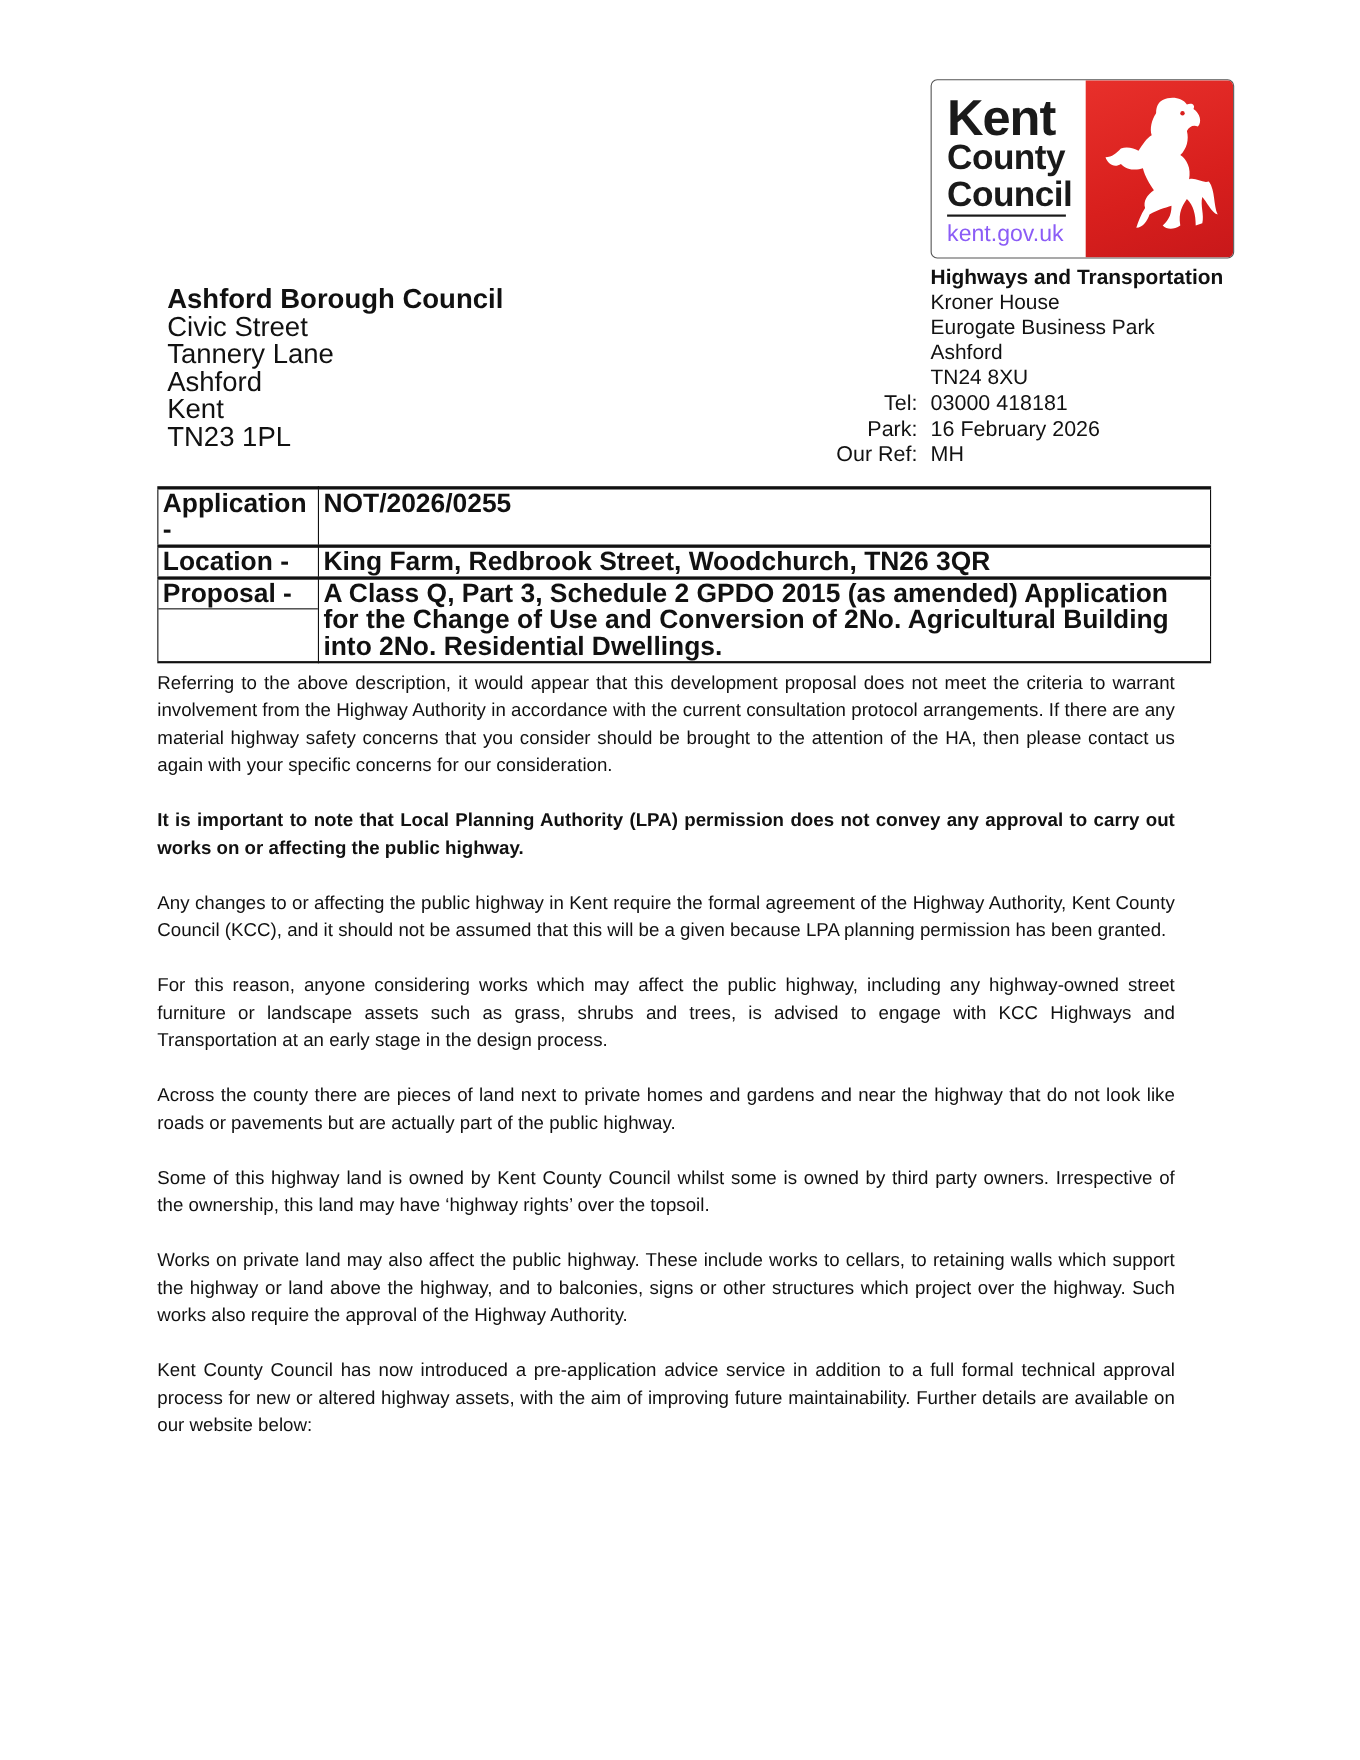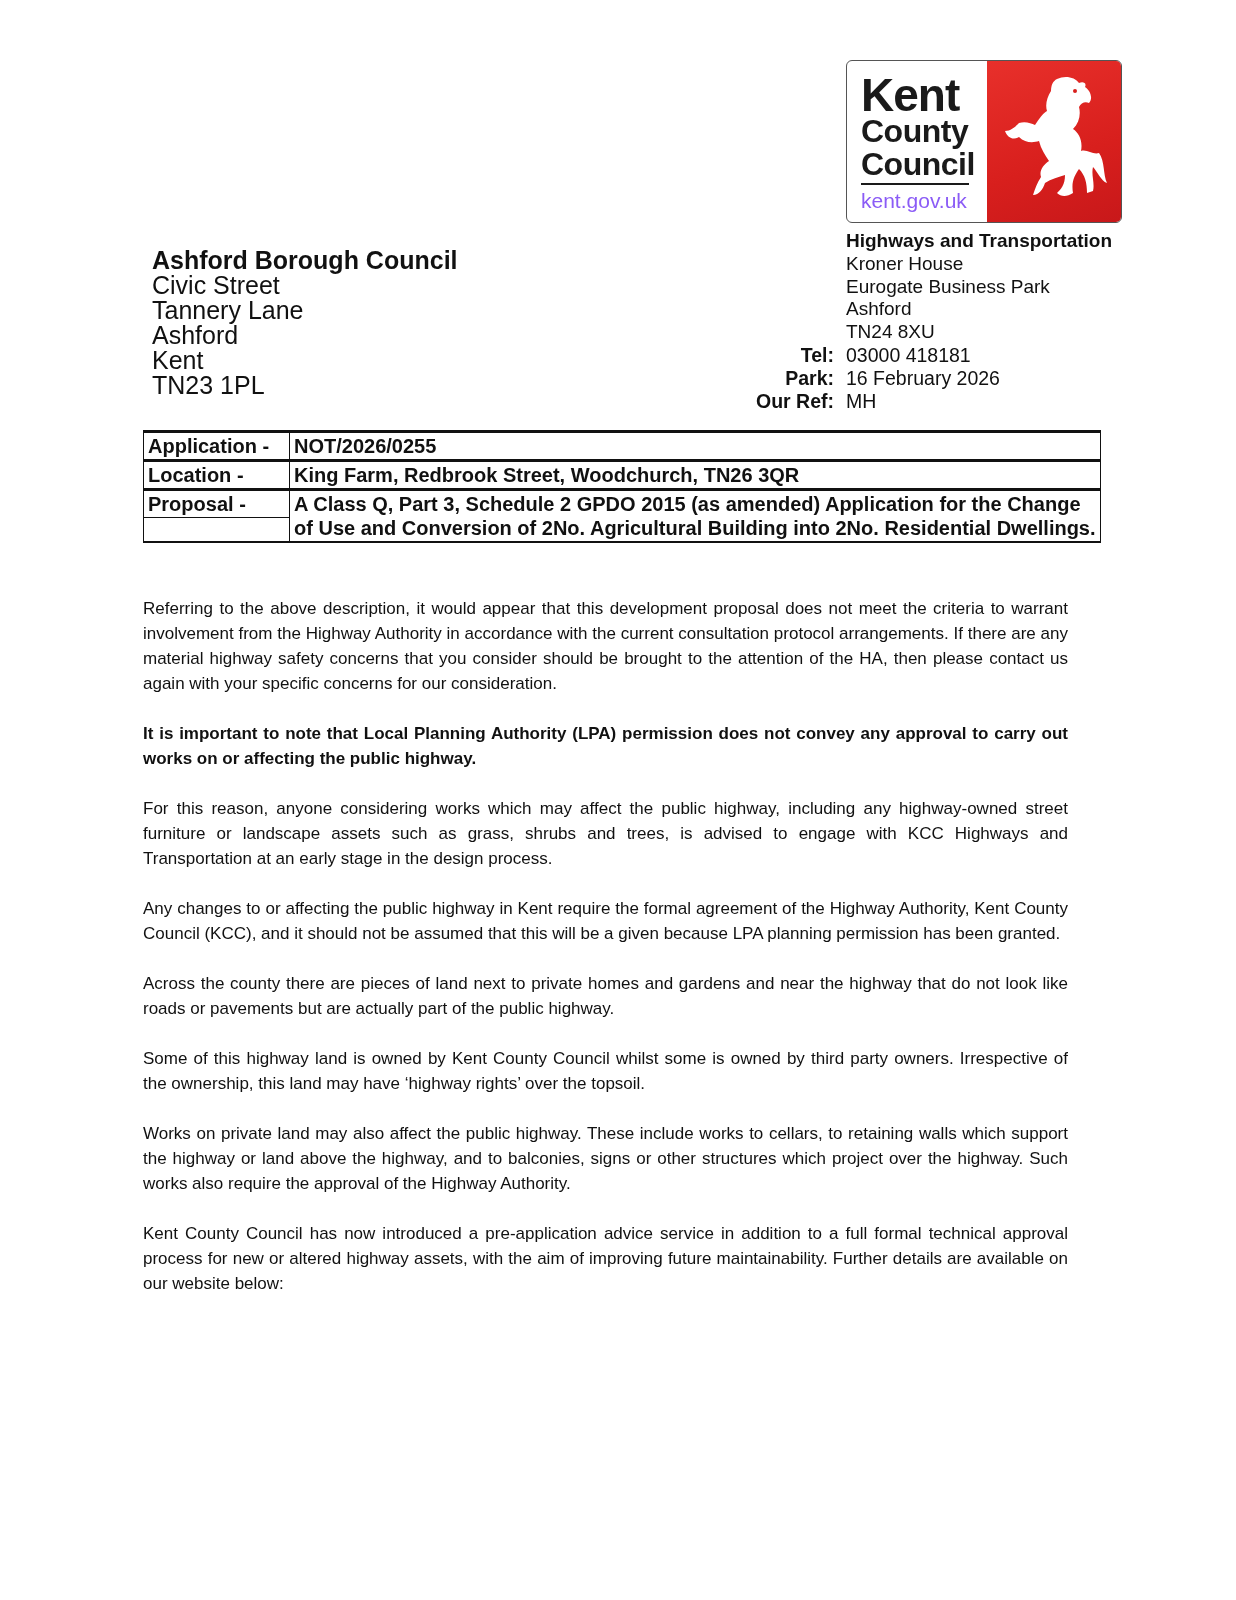--- a/index.html
+++ b/index.html
@@ -1,50 +1,50 @@
 <!DOCTYPE html>
 <html><head>
   <meta charset="utf-8">
   <style>
     html, body { margin: 0; padding: 0; background: #ffffff; }
     body {
       width: 1236px; height: 1600px; position: relative; overflow: hidden;
       font-family: "Liberation Sans", sans-serif; color: #111111;
     }
-    .page { position: absolute; left: 0; top: 0; width: 1236px; height: 1168px; }
+    .page { position: absolute; left: 0; top: 12px; width: 1236px; height: 1168px; }
 
     
     .logo {
       position: absolute; left: 846px; top: 60px; width: 276px; height: 163px;
       border: 1.5px solid #555; border-radius: 6px; overflow: hidden; display: flex;
       box-sizing: border-box; background: #fff;
     }
     .logo-text { width: 140px; padding: 14px 0 0 14px; box-sizing: border-box; }
     .logo-text .l1 { font-size: 46px; font-weight: bold; line-height: 40px; letter-spacing: -1px; color: #1a1a1a; }
     .logo-text .l2 { font-size: 32px; font-weight: bold; line-height: 33px; color: #1a1a1a; letter-spacing: -0.5px; }
     .logo-text .rule { width: 108px; height: 2px; background: #1a1a1a; margin: 2px 0 4px 0; }
     .logo-text .url { font-size: 21px; font-weight: normal; color: #8b5cf6; }
     .logo-red { flex: 1; background: linear-gradient(160deg, #e8302b 0%, #d81f1d 60%, #c8181a 100%); position: relative; }
     .logo-red svg { position: absolute; left: 8px; top: 10px; }
 
     
     .sender { position: absolute; left: 846px; top: 230px; font-size: 19px; line-height: 22.8px; }
     .sender .org { font-weight: bold; }
     .meta { position: absolute; top: 344px; left: 740px; font-size: 19.5px; line-height: 22.8px; }
     .meta-row { display: flex; }
-    .meta-label { width: 94px; text-align: right; font-weight: bold; padding-right: 12px; }
+    .meta-label { width: 94px; text-align: right; font-weight: normal; padding-right: 12px; }
 
     
     .recipient { position: absolute; left: 152px; top: 248px; font-size: 25px; line-height: 25px; }
     .recipient .org { font-weight: bold; }
 
     
     .app-table {
       position: absolute; left: 143px; top: 430px; width: 958px;
-      border-collapse: collapse; font-size: 20px; font-weight: bold; line-height: 24px;
+      border-collapse: collapse; font-size: 24px; font-weight: bold; line-height: 24px;
     }
     .app-table td { border: 1.5px solid #111; padding: 1px 4px; vertical-align: top; }
     .app-table tr { border-top: 3px solid #111; }
     .app-table tr:first-child { border-top: 3px solid #111; }
     .app-table tr:last-child { border-bottom: 2.5px solid #111; }
     .app-table td.label { width: 137px; }
     .app-table td.label-split { padding: 0; }
     .app-table td.label-split .top { padding: 1px 4px; border-bottom: 1.5px solid #111; height: 24px; }
 
     
@@ -122,21 +122,21 @@
         <div class="top">Proposal -</div>
       </td>
       <td>A Class Q, Part 3, Schedule 2 GPDO 2015 (as amended) Application for the Change of Use and Conversion of 2No. Agricultural Building into 2No. Residential Dwellings.</td>
     </tr>
   </tbody>
     </table>
 
   <div class="body">
     <p>Referring to the above description, it would appear that this development proposal does not meet the criteria to warrant involvement from the Highway Authority in accordance with the current consultation protocol arrangements. If there are any material highway safety concerns that you consider should be brought to the attention of the HA, then please contact us again with your specific concerns for our consideration.</p>
     <p class="bold">It is important to note that Local Planning Authority (LPA) permission does not convey any approval to carry out works on or affecting the public highway.</p>
+    <p>Any changes to or affecting the public highway in Kent require the formal agreement of the Highway Authority, Kent County Council (KCC), and it should not be assumed that this will be a given because LPA planning permission has been granted.</p>
     <p>For this reason, anyone considering works which may affect the public highway, including any highway-owned street furniture or landscape assets such as grass, shrubs and trees, is advised to engage with KCC Highways and Transportation at an early stage in the design process.</p>
-    <p>Any changes to or affecting the public highway in Kent require the formal agreement of the Highway Authority, Kent County Council (KCC), and it should not be assumed that this will be a given because LPA planning permission has been granted.</p>
     <p>Across the county there are pieces of land next to private homes and gardens and near the highway that do not look like roads or pavements but are actually part of the public highway.</p>
     <p>Some of this highway land is owned by Kent County Council whilst some is owned by third party owners. Irrespective of the ownership, this land may have ‘highway rights’ over the topsoil.</p>
     <p>Works on private land may also affect the public highway. These include works to cellars, to retaining walls which support the highway or land above the highway, and to balconies, signs or other structures which project over the highway. Such works also require the approval of the Highway Authority.</p>
     <p>Kent County Council has now introduced a pre-application advice service in addition to a full formal technical approval process for new or altered highway assets, with the aim of improving future maintainability. Further details are available on our website below:</p>
   </div>
 
 </div>
 
 </body></html>

